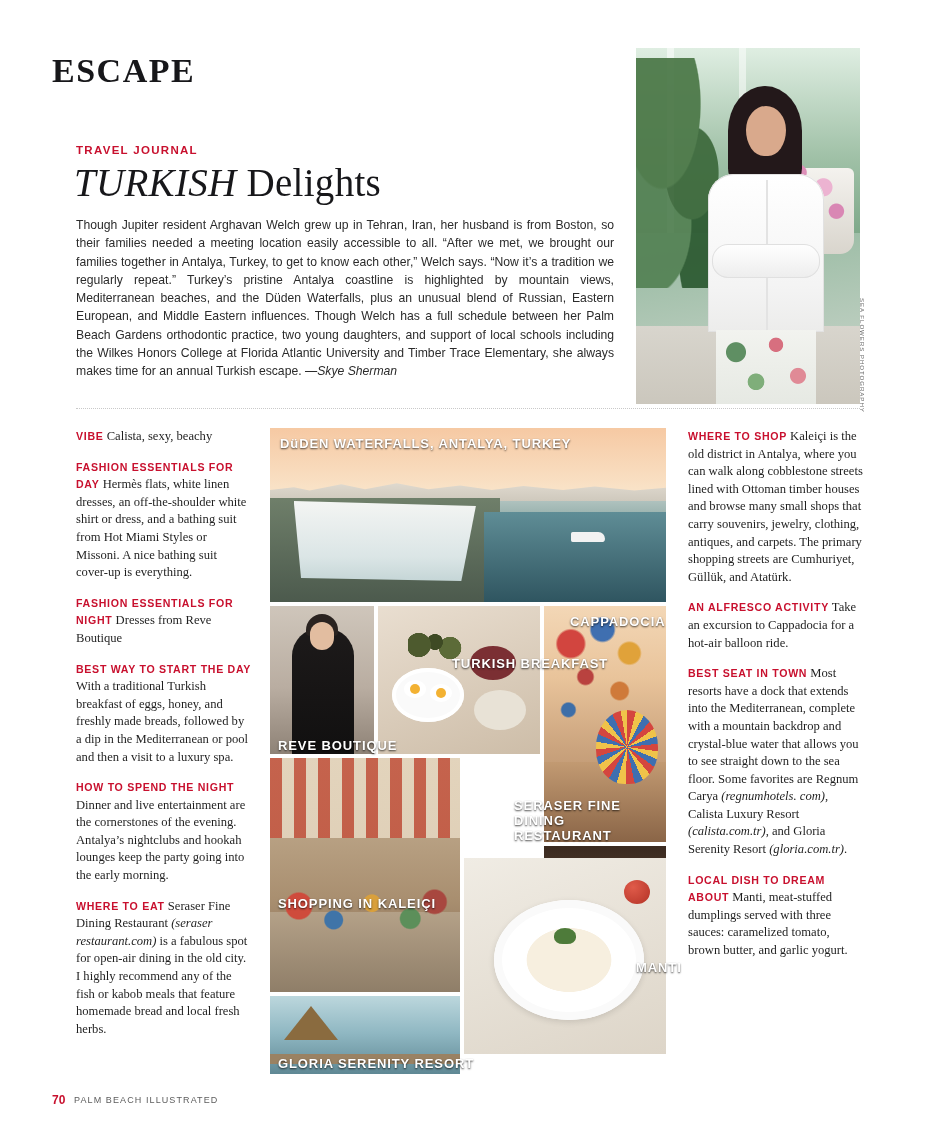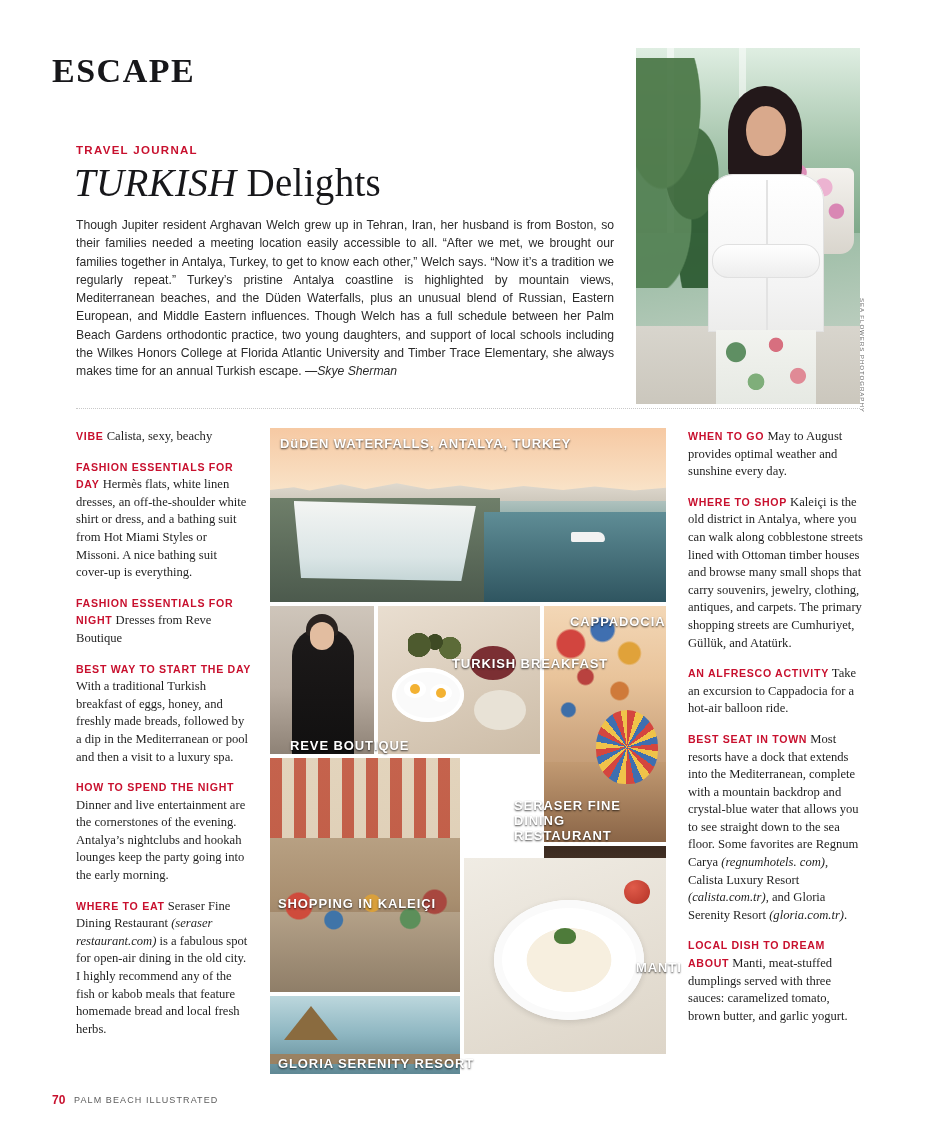--- a/index.html
+++ b/index.html
@@ -306,21 +306,20 @@
   <div class="col-left">
     <div class="entry"><span class="lbl">VIBE</span><span> Calista, sexy, beachy</span></div>
     <div class="entry"><span class="lbl">FASHION ESSENTIALS FOR DAY</span><span> Hermès flats, white linen dresses, an off-the-shoulder white shirt or dress, and a bathing suit from Hot Miami Styles or Missoni. A nice bathing suit cover-up is everything.</span></div>
     <div class="entry"><span class="lbl">FASHION ESSENTIALS FOR NIGHT</span><span> Dresses from Reve Boutique</span></div>
     <div class="entry"><span class="lbl">BEST WAY TO START THE DAY</span><span> With a traditional Turkish breakfast of eggs, honey, and freshly made breads, followed by a dip in the Mediterranean or pool and then a visit to a luxury spa.</span></div>
     <div class="entry"><span class="lbl">HOW TO SPEND THE NIGHT</span><span> Dinner and live entertainment are the cornerstones of the evening. Antalya’s nightclubs and hookah lounges keep the party going into the early morning.</span></div>
     <div class="entry"><span class="lbl">WHERE TO EAT</span><span> Seraser Fine Dining Restaurant </span><span class="ital">(seraser restaurant.com)</span><span> is a fabulous spot for open-air dining in the old city. I highly recommend any of the fish or kabob meals that feature homemade bread and local fresh herbs.</span></div>
   </div>
 
   <div class="col-right">
-    <div class="entry"><span class="lbl">WHEN TO GO</span><span> May to August provides optimal weather and sunshine every day.</span></div>
     <div class="entry"><span class="lbl">WHERE TO SHOP</span><span> Kaleiçi is the old district in Antalya, where you can walk along cobblestone streets lined with Ottoman timber houses and browse many small shops that carry souvenirs, jewelry, clothing, antiques, and carpets. The primary shopping streets are Cumhuriyet, Güllük, and Atatürk.</span></div>
     <div class="entry"><span class="lbl">AN ALFRESCO ACTIVITY</span><span> Take an excursion to Cappadocia for a hot-air balloon ride.</span></div>
     <div class="entry"><span class="lbl">BEST SEAT IN TOWN</span><span> Most resorts have a dock that extends into the Mediterranean, complete with a mountain backdrop and crystal-blue water that allows you to see straight down to the sea floor. Some favorites are Regnum Carya </span><span class="ital">(regnumhotels. com)</span><span>, Calista Luxury Resort </span><span class="ital">(calista.com.tr)</span><span>, and Gloria Serenity Resort </span><span class="ital">(gloria.com.tr)</span><span>.</span></div>
     <div class="entry"><span class="lbl">LOCAL DISH TO DREAM ABOUT</span><span> Manti, meat-stuffed dumplings served with three sauces: caramelized tomato, brown butter, and garlic yogurt.</span></div>
   </div>
 
   <div class="mosaic">
 
     <div class="ph p-falls">
       <div class="sky"></div>
@@ -330,21 +329,21 @@
       <div class="sea"></div>
       <div class="boat"></div>
     </div>
     <div class="cap" style="left:10px; top:8px;">DüDEN WATERFALLS, ANTALYA, TURKEY</div>
 
     <div class="ph p-reve">
       <div class="model"></div>
       <div class="hair"></div>
       <div class="face"></div>
     </div>
-    <div class="cap" style="left:20px; top:310px;">REVE BOUTIQUE</div>
+    <div class="cap" style="left:8px; top:310px;">REVE BOUTIQUE</div>
 
     <div class="ph p-breakfast">
       <div class="olives"></div>
       <div class="bowlA"></div>
       <div class="plate1"></div>
       <div class="egg1"></div>
       <div class="egg2"></div>
       <div class="bowlB"></div>
     </div>
     <div class="cap" style="left:182px; top:228px;">TURKISH BREAKFAST</div>

